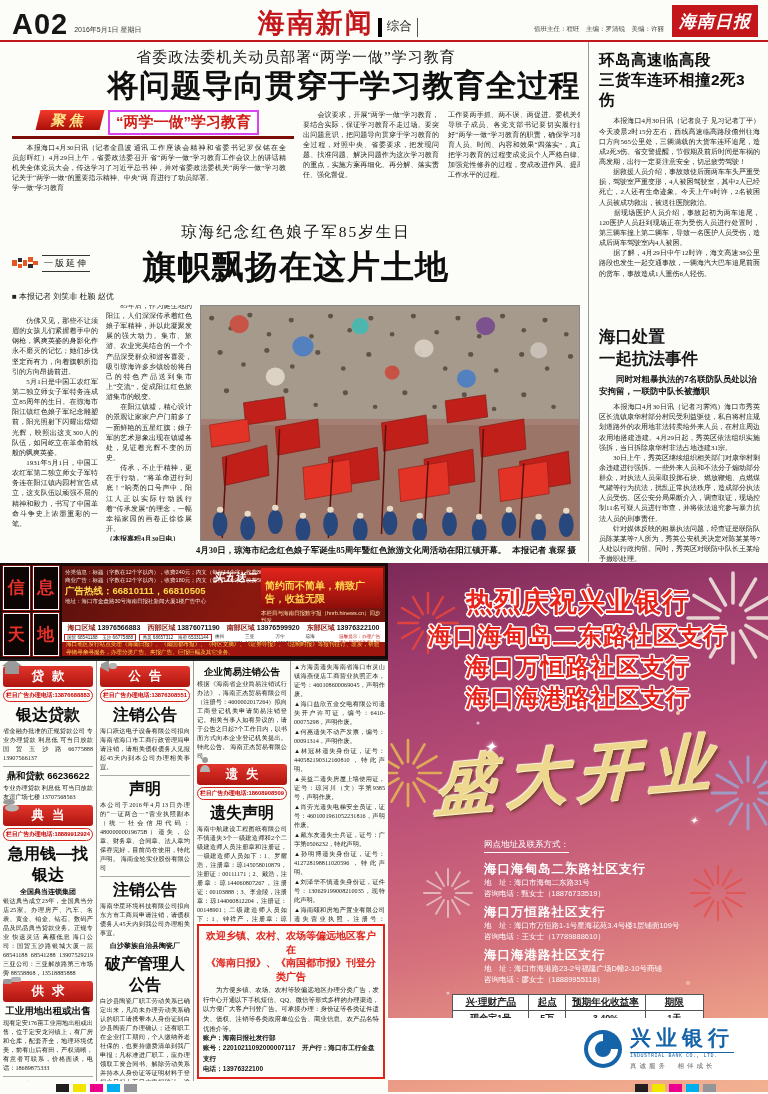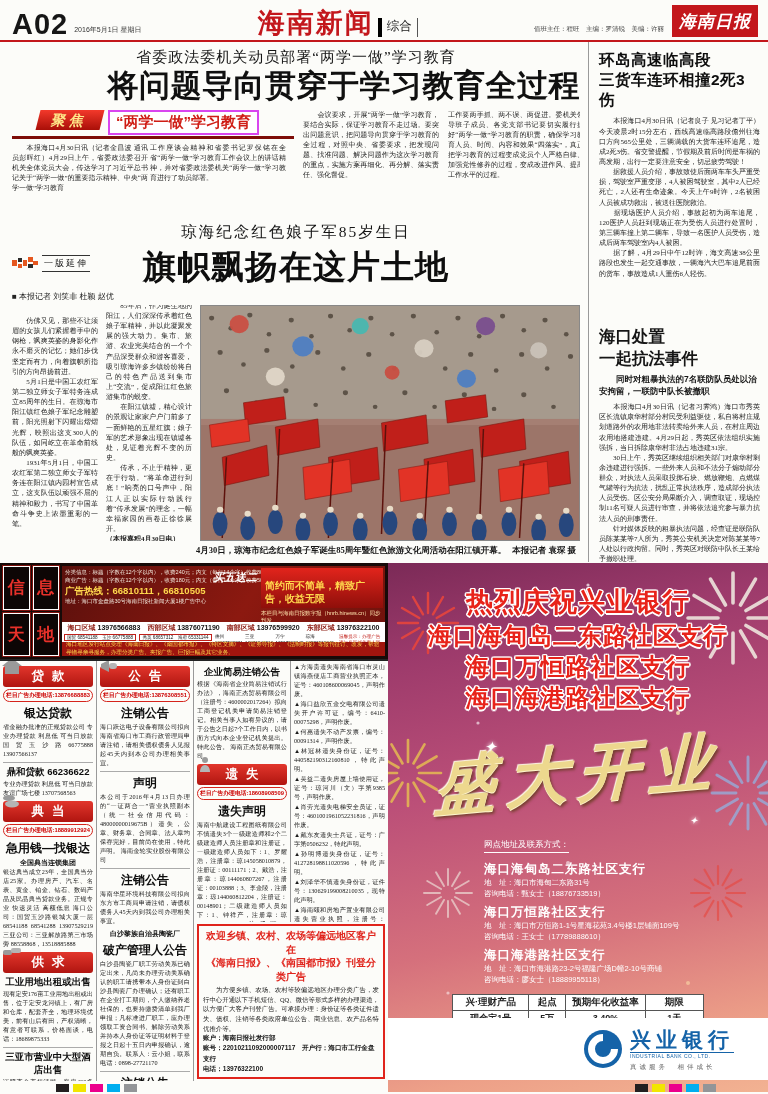--- a/index.html
+++ b/index.html
@@ -89,21 +89,21 @@
           border-top:2px solid #222;}
   .adcol{padding:2px 3px;border-right:1px solid #999;overflow:hidden;box-sizing:border-box;}
   .c1,.c2{grid-row:1/3;}
   .promo-box{grid-column:3/5;border:2.5px solid #e0241c;margin:2px 3px;padding:3px 4px;overflow:hidden;}
   .ad-badge{position:relative;background:linear-gradient(#e2362c,#b01510);color:#fff;font-weight:900;
             font-size:12.5px;letter-spacing:8px;text-align:center;border-radius:3px;padding:2px 0 2px 8px;
             margin:3px 0 2px;}
   .badge-icon{position:absolute;left:-1px;top:-8px;}
   .phone-strip{border:1.5px solid #d5241c;border-radius:7px;color:#c00;font-size:5.8px;font-weight:700;
                text-align:center;margin:1px 0 2px;padding:1px 0;}
-  .ad-title{font-weight:900;font-size:12px;text-align:center;margin:3px 0 1px;color:#0d0d0d;}
+  .ad-title{font-weight:900;font-size:16px;text-align:center;margin:3px 0 1px;color:#0d0d0d;}
   .ad-title.sm{font-size:9.5px;}
   .ad-sub{font-weight:700;font-size:7px;text-align:center;}
   .ad-body{font-family:"Liberation Serif",serif;font-size:6.2px;line-height:1.45;text-align:justify;color:#1a1a1a;}
   .ad-kicker{font-weight:700;font-size:7px;text-align:center;margin-top:3px;}
   .sep{border-top:1px solid #aaa;margin:3px 0;}
   .loss-item{font-family:"Liberation Serif",serif;font-size:6.2px;line-height:1.45;text-align:justify;
              color:#1a1a1a;margin-bottom:1px;}
   .promo-t{color:#e0241c;font-weight:900;font-size:10px;text-align:center;line-height:1.35;}
   .promo-body{font-size:6.4px;line-height:1.5;text-align:justify;margin-top:2px;font-family:"Liberation Serif",serif;}
   .promo-line{font-size:6.6px;font-weight:700;line-height:1.55;}
@@ -118,27 +118,27 @@
   .bh2{font-size:24px;}
   .grand{position:relative;text-align:center;margin-top:18px;height:104px;}
   .grand span{display:inline-block;font-family:"Liberation Serif",serif;font-style:italic;font-weight:900;
       font-size:62px;letter-spacing:10px;color:#edd88e;transform:rotate(-5deg) skewX(-6deg);
       text-shadow:0 1px 0 #fff6cf,2px 3px 3px rgba(80,52,8,.65),-1px -1px 1px #fffbe8;}
   .spark{position:absolute;color:#fff;font-size:15px;text-shadow:0 0 4px #fff;}
   .bank-contacts{position:relative;margin:2px 0 0 96px;font-size:7.5px;line-height:1.45;}
   .bc-head{font-size:8.5px;border-bottom:1px solid #fff;display:inline-block;padding-bottom:2px;margin-bottom:4px;}
   .bc-name{font-size:12.5px;font-weight:700;letter-spacing:1px;margin-top:3px;}
   .bank-table{border-collapse:collapse;background:#fff;color:#222;margin:8px auto 0;font-size:9px;text-align:center;}
-  .bank-table th,.bank-table td{border:1px solid #555;padding:1px 6px;font-weight:700;}
+  .bank-table th,.bank-table td{border:1px solid #555;padding:1px 6px;font-weight:700;text-decoration:underline;}
   .bank-table th{font-size:9.5px;}
   .disclaimer{width:332px;margin:3px auto 0;text-align:right;font-size:7.5px;color:#5e2f2f;}
   .bank-footer{position:absolute;left:0;right:0;bottom:12px;height:62px;background:#fff;
                display:flex;justify-content:flex-end;align-items:center;padding-right:34px;box-sizing:border-box;}
   .ib-logo{display:flex;align-items:center;gap:7px;}
-  .ib-text{display:flex;flex-direction:column;line-height:1.1;}
+  .ib-text{display:flex;flex-direction:column;line-height:1.1;font-family:Liberation Mono, monospace;}
   .ib-cn{color:#1563a8;font-weight:900;font-size:21px;letter-spacing:5px;}
   .ib-en{color:#1563a8;font-size:5px;letter-spacing:.5px;border-top:1px solid #1563a8;margin-top:1px;padding-top:1px;}
   .ib-tag{color:#666;font-size:6.5px;letter-spacing:3px;margin-top:3px;}
   
   .regmarks{position:absolute;bottom:2px;display:flex;gap:4px;}
   .regmarks i{width:13px;height:8px;display:block;}
   .rm-l{left:56px;}
   .rm-r{right:52px;}
   .rm-k{background:#231f20}.rm-y{background:#f2e500}.rm-m{background:#ec008c}.rm-c{background:#00aeef}.rm-g{background:#939598}
 </style>

